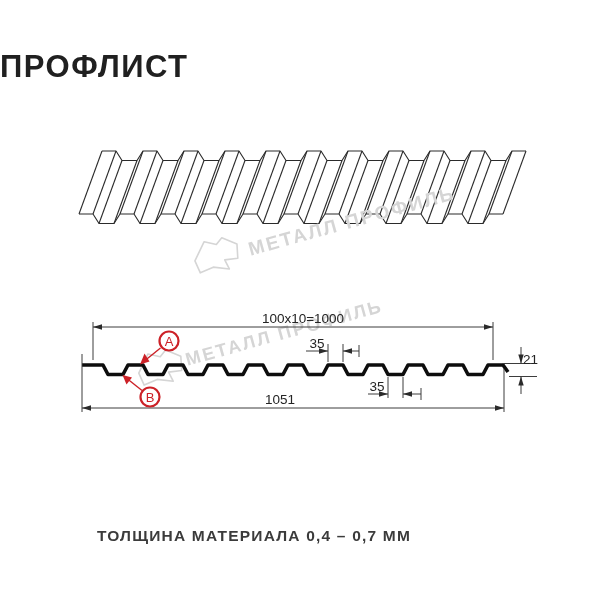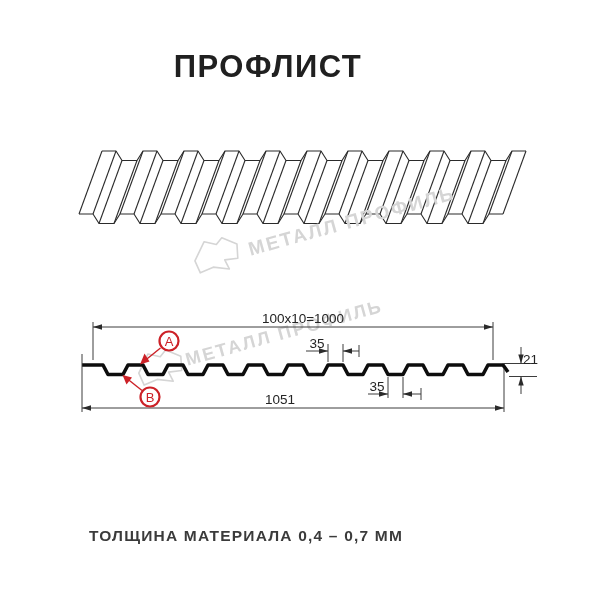--- a/index.html
+++ b/index.html
@@ -1,22 +1,22 @@
 <!DOCTYPE html>
 <html style="--red: #cc2127; --wm: #d5d5d5;"><head>
 <meta charset="utf-8">
 <style>
   html,body{margin:0;padding:0;background:#fff;}
   .page{position:relative;width:600px;height:600px;background:#fff;overflow:hidden;
         font-family:"Liberation Sans",sans-serif;}
-  .title{position:absolute;top:49px;left:0;width:536px;text-align:center;
+  .title{position:absolute;top:49px;left:0;width:536px;text-align:left;
          font-size:31px;font-weight:800;letter-spacing:1.5px;color:#202020;}
   .subtitle{position:absolute;top:84px;left:0;width:600px;text-align:center;
             font-size:14.5px;font-weight:700;letter-spacing:.5px;color:#202020;}
-  .caption{position:absolute;top:527px;left:0;width:492px;text-align:center;
+  .caption{position:absolute;top:527px;left:8px;width:492px;text-align:center;
            font-size:15.5px;font-weight:600;letter-spacing:1.2px;color:#3b3b3b;}
   svg{position:absolute;left:0;top:0;}
   .wm-text{fill:var(--wm);font-weight:700;}
   .wm-logo{stroke:var(--wm);fill:none;stroke-width:1.6;stroke-linejoin:round;}
   .dim-text{fill:#242424;font-size:13.5px;}
   .red{stroke:var(--red);fill:none;}
   .red-letter{fill:var(--red);font-size:13px;font-weight:400;}
 </style>
 </head>
 <body>

